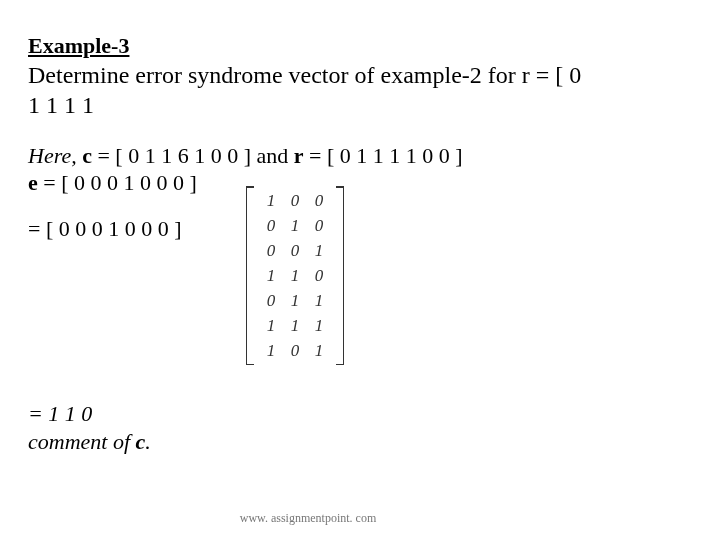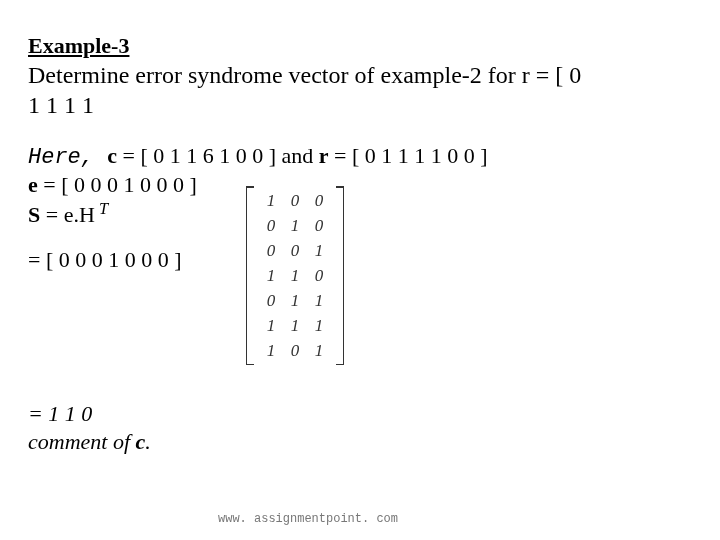--- a/index.html
+++ b/index.html
@@ -27,21 +27,21 @@
   }
   .prompt {
     font-size: 24px;
     line-height: 1.25;
   }
   .gap1 { height: 22px; }
   .line {
     font-size: 22px;
     line-height: 1.25;
   }
-  .italic { font-style: italic; font-family: Liberation Mono, monospace; }
+  .italic { font-style: italic; }
   .bold { font-weight: bold; }
   .sup {
     font-size: 0.75em;
     vertical-align: super;
     font-style: italic;
   }
   .sup-plain {
     font-size: 0.65em;
     vertical-align: super;
   }
@@ -119,44 +119,41 @@
     font-style: italic;
   }
   .footer {
     position: absolute;
     left: 0;
     right: 0;
     bottom: 14px;
     text-align: center;
     font-size: 12px;
     color: #777;
-    font-family: Liberation Mono, monospace;
+    font-family: Liberation Serif, serif;
   }
 </style>
 </head>
 <body>
 
 <div class="page">
 
   <div class="title">Example-3</div>
   <div class="prompt">Determine  error syndrome vector of example-2 for r = [ 0  1  1  1  1</div>
 
   <div class="gap1"></div>
 
   <div class="line">
     <span class="italic">Here, </span><span class="bold">c</span><span> = [ 0  1  1  6  1  0  0 ]</span><span> and  </span><span class="bold">r</span><span> = [ 0  1  1  1  1  0  0 ]</span>
   </div>
 
   <div class="line">
     <span class="bold">e</span><span> = [ 0  0  0  1  0  0  0 ]</span>
   </div>
 
-  <div class="line">
-    <span class="bold">S</span><span>   = e.H</span><span class="sup"> T</span>
-  </div>
 
   <div class="gap2"></div>
 
   <div class="row-eq">
     <span>=  [ 0  0  0  1  0  0  0 ]</span>
   </div>
 
   <div class="matrix-wrap">
     <div class="bracket left"></div>
     <div class="matrix-grid" id="matrix-grid">

